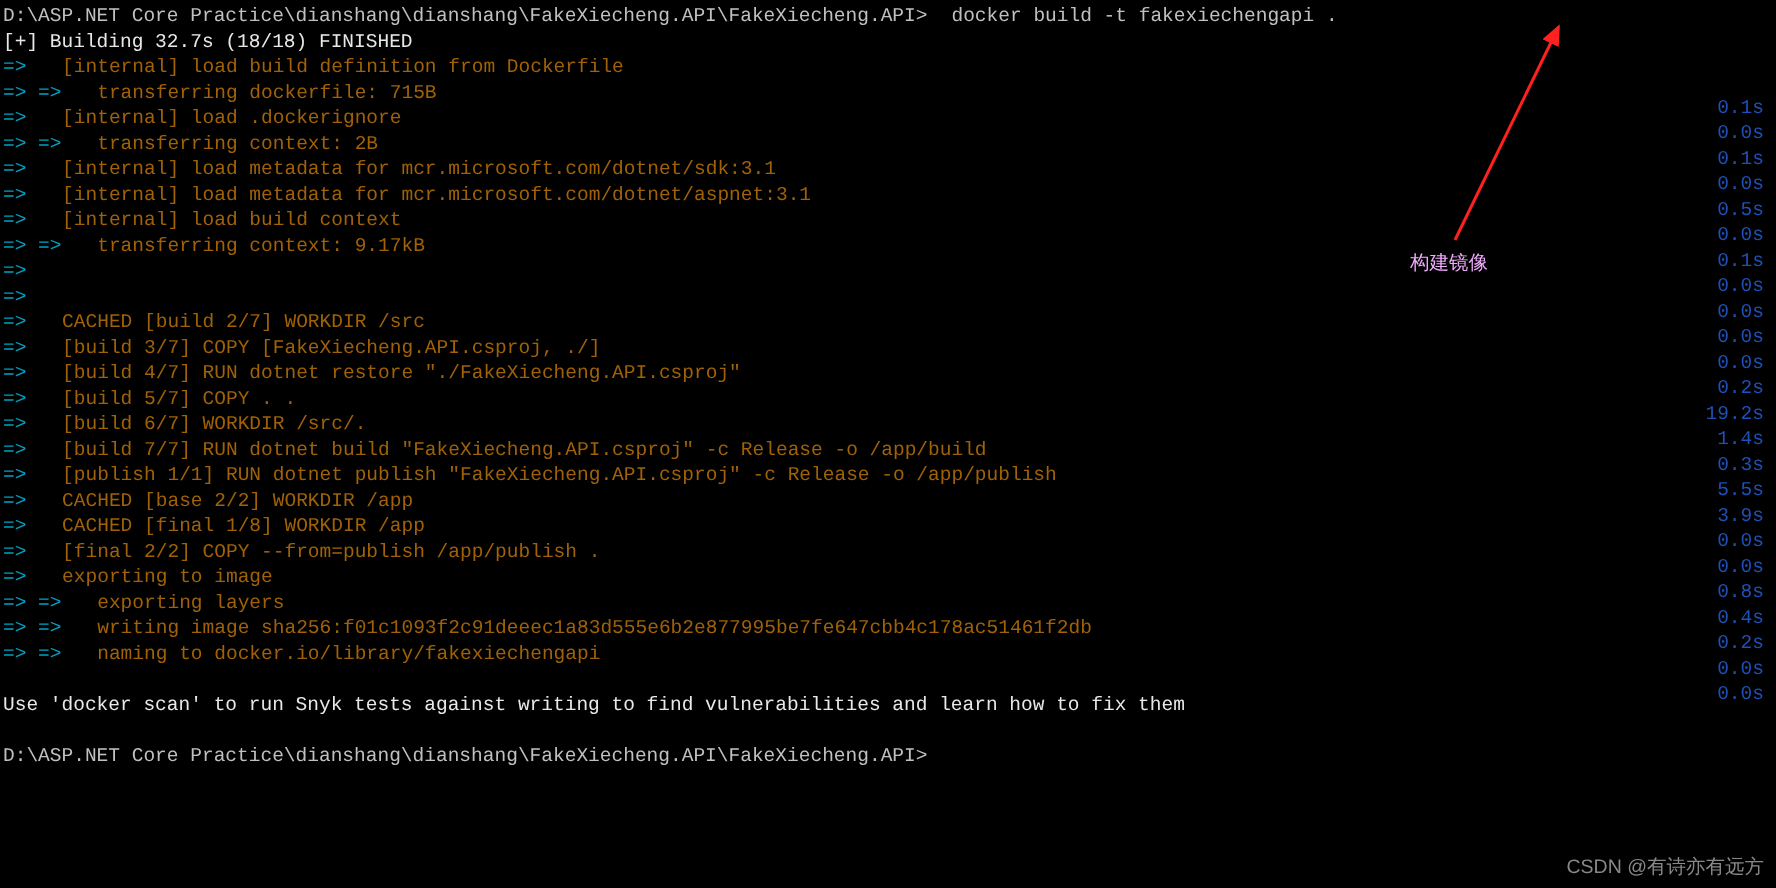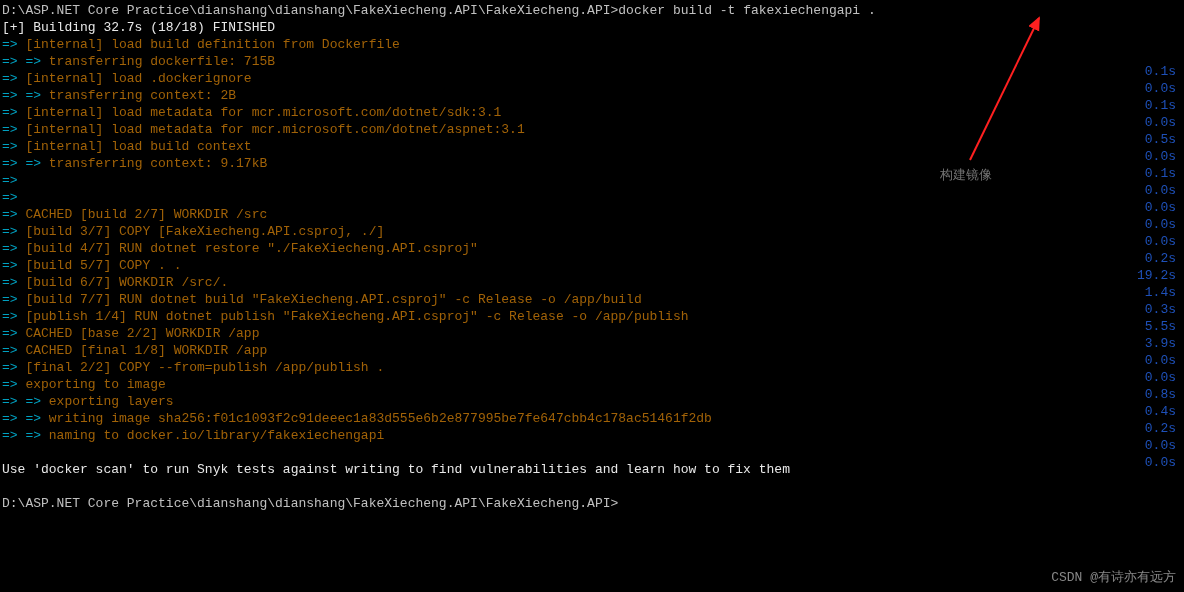--- a/index.html
+++ b/index.html
@@ -7,42 +7,42 @@
       background: #000;
       font-family: "Consolas", "Courier New", monospace;
       font-size: 13px;
       line-height: 17px;
       width: 1184px;
       height: 592px;
       overflow: hidden;
       position: relative;
       padding: 2px;
     }
-    .line { display: flex; white-space: pre; }
+    .line { display: flex; white-space: pre; gap: 16px; }
     .white { color: #e8e8e8; }
     .gray { color: #c0c0c0; }
     .cyan { color: #00a0c0; }
     .blue { color: #a16207; }
     .time { color: #1e50b8; position: absolute; right: 6px; margin-top: 27px; }
     .annotation {
       position: absolute;
-      color: #737373;
+      color: #f0abfc;
       font-family: "Microsoft YaHei", sans-serif;
       font-size: 13px;
     }
     .arrow {
       position: absolute;
       pointer-events: none;
     }
     .watermark {
       position: absolute;
       right: 8px;
       bottom: 6px;
       color: #888;
-      font-family: Liberation Mono, monospace;
+      font-family: Liberation Sans, sans-serif;
       font-size: 13px;
     }
   </style>
 </head>
 <body>
 
 <div class="line">
   <span class="gray">D:\ASP.NET Core Practice\dianshang\dianshang\FakeXiecheng.API\FakeXiecheng.API&gt;</span>
   <span class="gray">docker build -t fakexiechengapi .</span>
 </div>
@@ -57,21 +57,21 @@
     <div class="line" style="position: relative;"><span class="cyan">=&gt; </span><span class="blue">[internal] load build context</span><span class="time">0.1s</span></div>
     <div class="line" style="position: relative;"><span class="cyan">=&gt; =&gt; </span><span class="blue">transferring context: 9.17kB</span><span class="time">0.0s</span></div>
     <div class="line" style="position: relative;"><span class="cyan">=&gt; </span><span class="time">0.0s</span></div>
     <div class="line" style="position: relative;"><span class="cyan">=&gt; </span><span class="time">0.0s</span></div>
     <div class="line" style="position: relative;"><span class="cyan">=&gt; </span><span class="blue">CACHED [build 2/7] WORKDIR /src</span><span class="time">0.0s</span></div>
     <div class="line" style="position: relative;"><span class="cyan">=&gt; </span><span class="blue">[build 3/7] COPY [FakeXiecheng.API.csproj, ./]</span><span class="time">0.2s</span></div>
     <div class="line" style="position: relative;"><span class="cyan">=&gt; </span><span class="blue">[build 4/7] RUN dotnet restore "./FakeXiecheng.API.csproj"</span><span class="time">19.2s</span></div>
     <div class="line" style="position: relative;"><span class="cyan">=&gt; </span><span class="blue">[build 5/7] COPY . .</span><span class="time">1.4s</span></div>
     <div class="line" style="position: relative;"><span class="cyan">=&gt; </span><span class="blue">[build 6/7] WORKDIR /src/.</span><span class="time">0.3s</span></div>
     <div class="line" style="position: relative;"><span class="cyan">=&gt; </span><span class="blue">[build 7/7] RUN dotnet build "FakeXiecheng.API.csproj" -c Release -o /app/build</span><span class="time">5.5s</span></div>
-    <div class="line" style="position: relative;"><span class="cyan">=&gt; </span><span class="blue">[publish 1/4] RUN dotnet publish "FakeXiecheng.API.csproj" -c Release -o /app/publish</span><span class="time">3.9s</span></div>
+    <div class="line" style="position: relative;"><span class="cyan">=&gt; </span><span class="blue">[publish 1/1] RUN dotnet publish "FakeXiecheng.API.csproj" -c Release -o /app/publish</span><span class="time">3.9s</span></div>
     <div class="line" style="position: relative;"><span class="cyan">=&gt; </span><span class="blue">CACHED [base 2/2] WORKDIR /app</span><span class="time">0.0s</span></div>
     <div class="line" style="position: relative;"><span class="cyan">=&gt; </span><span class="blue">CACHED [final 1/8] WORKDIR /app</span><span class="time">0.0s</span></div>
     <div class="line" style="position: relative;"><span class="cyan">=&gt; </span><span class="blue">[final 2/2] COPY --from=publish /app/publish .</span><span class="time">0.8s</span></div>
     <div class="line" style="position: relative;"><span class="cyan">=&gt; </span><span class="blue">exporting to image</span><span class="time">0.4s</span></div>
     <div class="line" style="position: relative;"><span class="cyan">=&gt; =&gt; </span><span class="blue">exporting layers</span><span class="time">0.2s</span></div>
     <div class="line" style="position: relative;"><span class="cyan">=&gt; =&gt; </span><span class="blue">writing image sha256:f01c1093f2c91deeec1a83d555e6b2e877995be7fe647cbb4c178ac51461f2db</span><span class="time">0.0s</span></div>
     <div class="line" style="position: relative;"><span class="cyan">=&gt; =&gt; </span><span class="blue">naming to docker.io/library/fakexiechengapi</span><span class="time">0.0s</span></div>
   </div>
 <div class="line">&nbsp;</div>
 <div class="line white">Use 'docker scan' to run Snyk tests against writing to find vulnerabilities and learn how to fix them</div>

